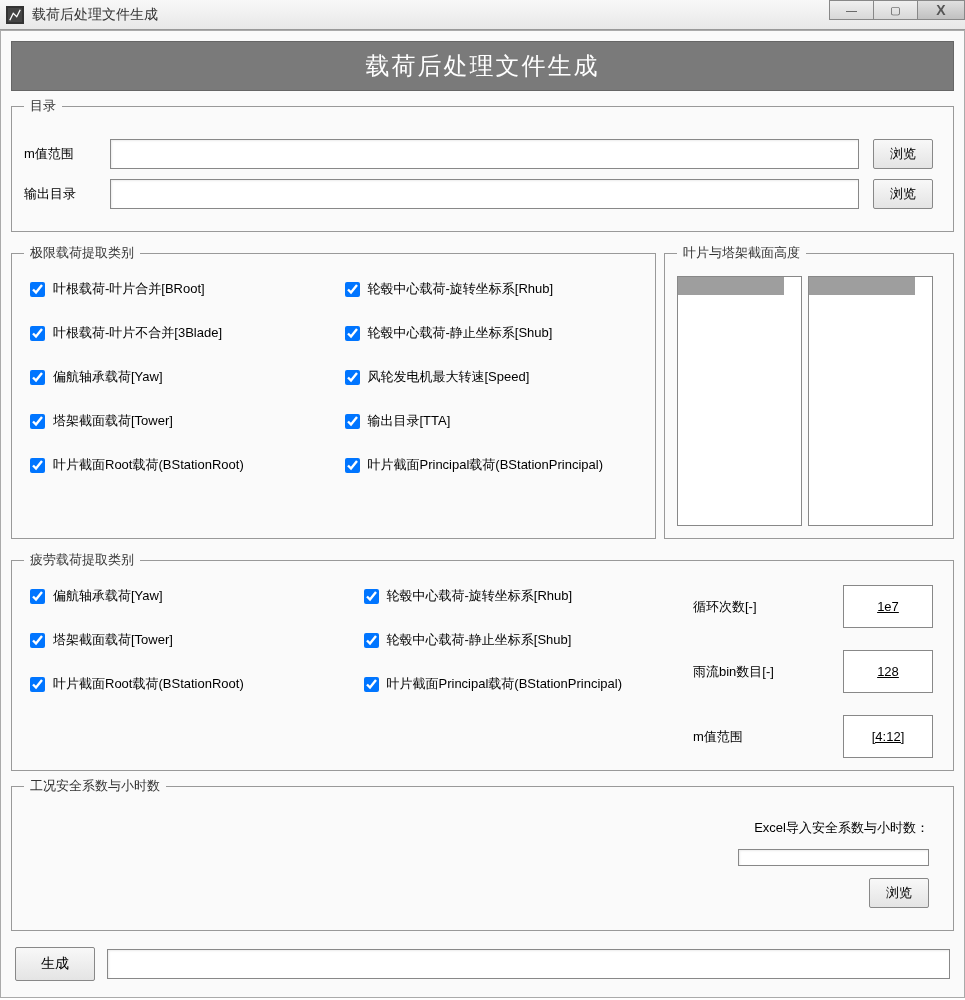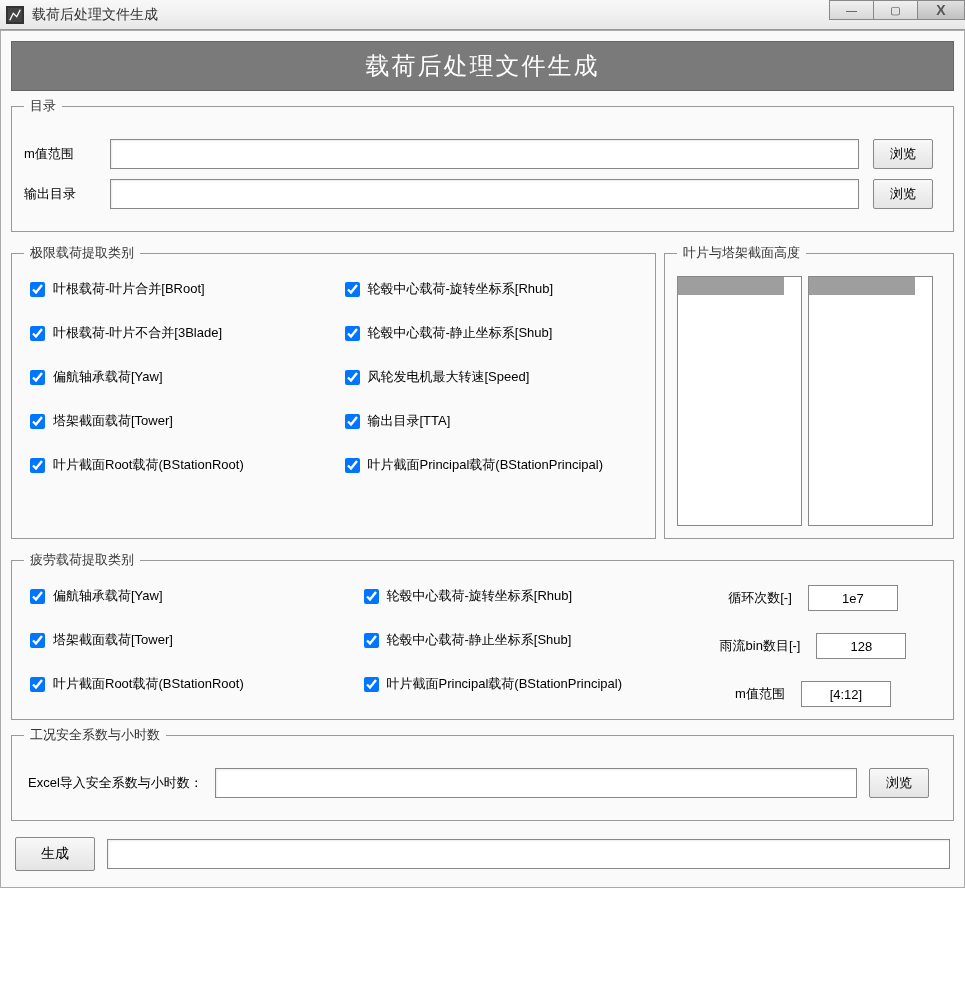--- a/index.html
+++ b/index.html
@@ -43,26 +43,26 @@
     
     
     .heights-inner { display: flex; gap: 6px; height: 250px; }
     .list-box { flex: 1; border: 1px solid #888; background: #fff; overflow-y: scroll; overflow-x: hidden; position: relative; }
     .list-box::before { content: ""; position: absolute; top: 0; left: 0; right: 17px; height: 18px; background: #9e9e9e; }
     
     
     .fatigue-row { display: flex; gap: 20px; }
     .fatigue-checks { flex: 1; display: flex; gap: 30px; padding: 4px 6px; }
     .params-col { width: 240px; display: flex; flex-direction: column; gap: 22px; padding-top: 2px; }
-    .param-row { display: flex; align-items: center; gap: 16px; justify-content: center; }
+    .param-row { display: flex; align-items: center; gap: 16px; justify-content: space-between; }
     .param-label { text-align: right; white-space: nowrap; }
-    .param-input { width: 90px; height: 26px; border: 1px solid #888; background: #fff; text-align: center; font-size: 13px; }
-    
-    
-    .safety-row { display: flex; align-items: center; gap: 12px; padding: 10px 4px; }
+    .param-input { width: 90px; height: 43px; border: 1px solid #888; background: #fff; text-align: center; font-size: 13px; text-decoration: underline; }
+    
+    
+    .safety-row { display: flex; align-items: flex-end; gap: 12px; padding: 10px 4px; flex-direction: column; }
     .safety-label { white-space: nowrap; }
     .safety-input { flex: 1; height: 30px; border: 1px solid #888; background: #fff; padding: 0 6px; box-shadow: inset 1px 1px 2px rgba(0,0,0,0.08); }
     
     
     .bottom-row { display: flex; align-items: center; gap: 12px; margin-top: 10px; padding: 6px 4px; }
     .gen-btn { width: 80px; height: 34px; border: 1px solid #888; background: linear-gradient(#f8f8f8, #e4e4e4); cursor: pointer; font-size: 14px; border-radius: 2px; }
     .status-input { flex: 1; height: 30px; border: 1px solid #888; background: #fff; padding: 0 6px; box-shadow: inset 1px 1px 2px rgba(0,0,0,0.08); }
     
     
     .list-box::-webkit-scrollbar { width: 17px; }

